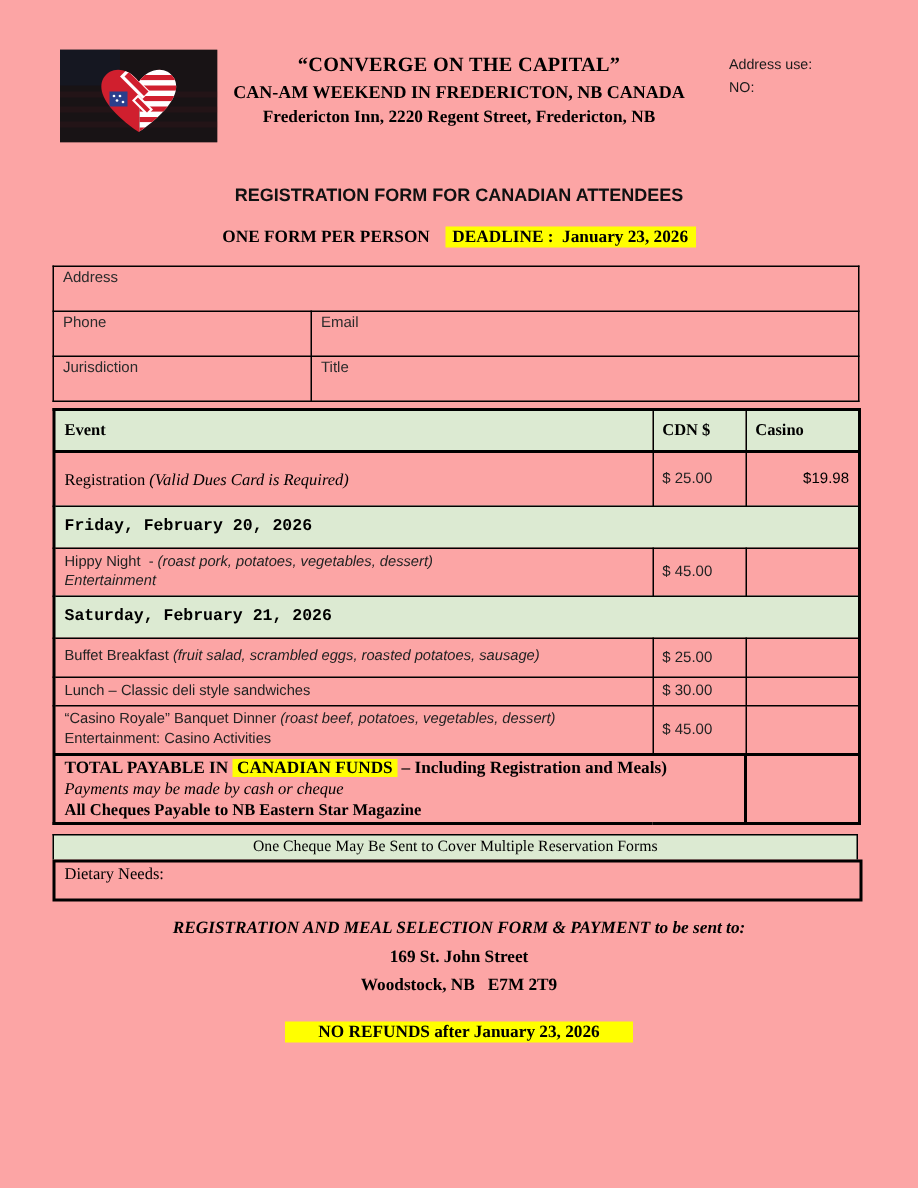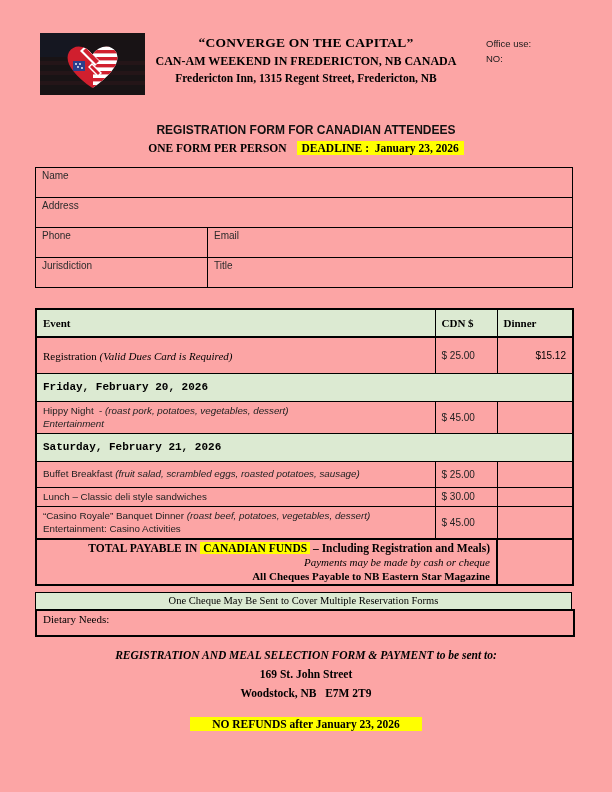--- a/index.html
+++ b/index.html
@@ -23,53 +23,53 @@
   .h-sub2  { font-size:11.5px; font-weight:bold; margin-top:3px; }
   .office-use {
     position:absolute; left:451px; top:3px;
     font-family:"Liberation Sans", sans-serif;
     font-size:9.5px; line-height:15px; color:#1a1a1a;
   }
 
   
   .form-title { text-align:center; margin-top:26px; }
   .ft-line1 { font-family:"Liberation Sans", sans-serif; font-weight:bold; font-size:12px; color:#111; }
-  .ft-line2 { font-size:11.5px; font-weight:bold; margin-top:5px; }
+  .ft-line2 { font-size:11.5px; font-weight:bold; margin-top:15px; }
   .hl { background:#ffff00; }
   .ft-line2 .hl { padding:1px 5px; margin-left:10px; }
 
   
   table { border-collapse:collapse; table-layout:fixed; }
   .attendee-table { width:537px; margin-top:13px; }
   .attendee-table td {
     border:1.4px solid #000;
     height:25px; vertical-align:top;
     padding:2px 6px;
     font-family:"Liberation Sans", sans-serif;
     font-size:10px; color:#2b2b2b;
   }
 
-  .event-table { width:537px; margin-top:20px; border:2.6px solid #000; }
+  .event-table { width:537px; margin-top:4px; border:2.6px solid #000; }
   .event-table td { border:1.4px solid #000; padding:2px 6px; }
   .green { background:#dcead2; }
   .ev-head td {
     font-weight:bold; font-size:11px; height:22px; vertical-align:middle;
     border-bottom:2px solid #000;
   }
   .ev-row td { vertical-align:middle; }
   .reg-label { font-size:11px; }
   .reg-note  { font-style:italic; font-size:11px; }
   .day-row td { font-weight:bold; font-size:11px; height:23px; vertical-align:middle;font-family:Liberation Mono, monospace; }
   .meal { font-family:"Liberation Sans", sans-serif; font-size:9.8px; color:#222; line-height:13.5px; }
   .meal .it { font-style:italic; }
   .price { font-family:"Liberation Sans", sans-serif; font-size:10px; color:#222; }
   .tot-val { font-family:"Liberation Sans", sans-serif; font-size:10px; text-align:right; padding-right:5px; } .h28 { height:36px; } .h34 { height:30px; } .h30 { height:26px; } .h20 { height:19px; }
 
   .total-row td { border-top:2px solid #000; }
-  .total-cell { text-align:right; padding:4px 2px 6px 2px; vertical-align:top;border-radius:17px; }
+  .total-cell { text-align:left; padding:4px 2px 6px 2px; vertical-align:top;border-radius:17px; }
   .total-cell .t1 { font-weight:bold; font-size:11.5px; }
   .total-cell .t1 .hl { padding:0 3px; }
   .total-cell .t2 { font-style:italic; font-size:11px; margin-top:2px; }
   .total-cell .t3 { font-weight:bold; font-size:11px; margin-top:2px; }
   .grand-total-cell { border:2.6px solid #000 !important; }
 
   
   .cheque-bar {
     width:537px; box-sizing:border-box;
     margin-top:6px;
@@ -133,44 +133,41 @@
           <circle cx="42" cy="35" r="0.9" fill="#fff"></circle>
         <polygon points="40,18 55,33 60,28 45,13" fill="#ffffff"></polygon>
         <polygon points="43,18 56,31 59,28 46,15" fill="#d01f2e"></polygon>
         <polygon points="48,34 58,44 62,40 52,30" fill="#ffffff"></polygon>
         <polygon points="50,34 58,42 60,40 52,32" fill="#d01f2e"></polygon>
       </g>
     </svg>
     <div class="header-center">
       <div class="h-title">“CONVERGE ON THE CAPITAL”</div>
       <div class="h-sub">CAN-AM WEEKEND IN FREDERICTON, NB CANADA</div>
-      <div class="h-sub2">Fredericton Inn, 1315 Regent Street, Fredericton, NB</div>
+      <div class="h-sub2">Fredericton Inn, 2220 Regent Street, Fredericton, NB</div>
     </div>
     <div class="office-use">
-      <div>Office use:</div>
+      <div>Address use:</div>
       <div>NO:</div>
     </div>
   </div>
 
   <div class="form-title">
     <div class="ft-line1">REGISTRATION FORM FOR CANADIAN ATTENDEES</div>
     <div class="ft-line2">
       <span>ONE FORM PER PERSON</span><span class="hl">DEADLINE :&nbsp; January 23, 2026</span>
     </div>
   </div>
 
   <table class="attendee-table">
     <colgroup>
         <col style="width:172px">
         <col style="width:365px">
       </colgroup>
     <tbody>
-        <tr>
-      <td colspan="2"><span>Name</span></td>
-    </tr>
     <tr>
       <td colspan="2"><span>Address</span></td>
     </tr>
     <tr>
       <td><span>Phone</span></td>
       <td><span>Email</span></td>
     </tr>
     <tr>
       <td><span>Jurisdiction</span></td>
       <td><span>Title</span></td>
@@ -181,28 +178,28 @@
   <table class="event-table">
     <colgroup>
         <col style="width:399px">
         <col style="width:62px">
         <col style="width:76px">
       </colgroup>
     <tbody>
         <tr class="ev-head">
       <td class="green">Event</td>
       <td class="green">CDN $</td>
-      <td class="green">Dinner</td>
+      <td class="green">Casino</td>
     </tr>
     <tr class="ev-row h28">
       <td>
         <span class="reg-label">Registration </span><span class="reg-note">(Valid Dues Card is Required)</span>
       </td>
       <td class="price">$ 25.00</td>
-      <td class="tot-val">$15.12</td>
+      <td class="tot-val">$19.98</td>
     </tr>
     <tr class="day-row">
       <td class="green" colspan="3">Friday, February 20, 2026</td>
     </tr>
     <tr class="ev-row h34">
       <td class="meal">
         <div><span>Hippy Night &nbsp;- </span><span class="it">(roast pork, potatoes, vegetables, dessert)</span></div>
         <div class="it">Entertainment</div>
       </td>
       <td class="price">$ 45.00</td>

